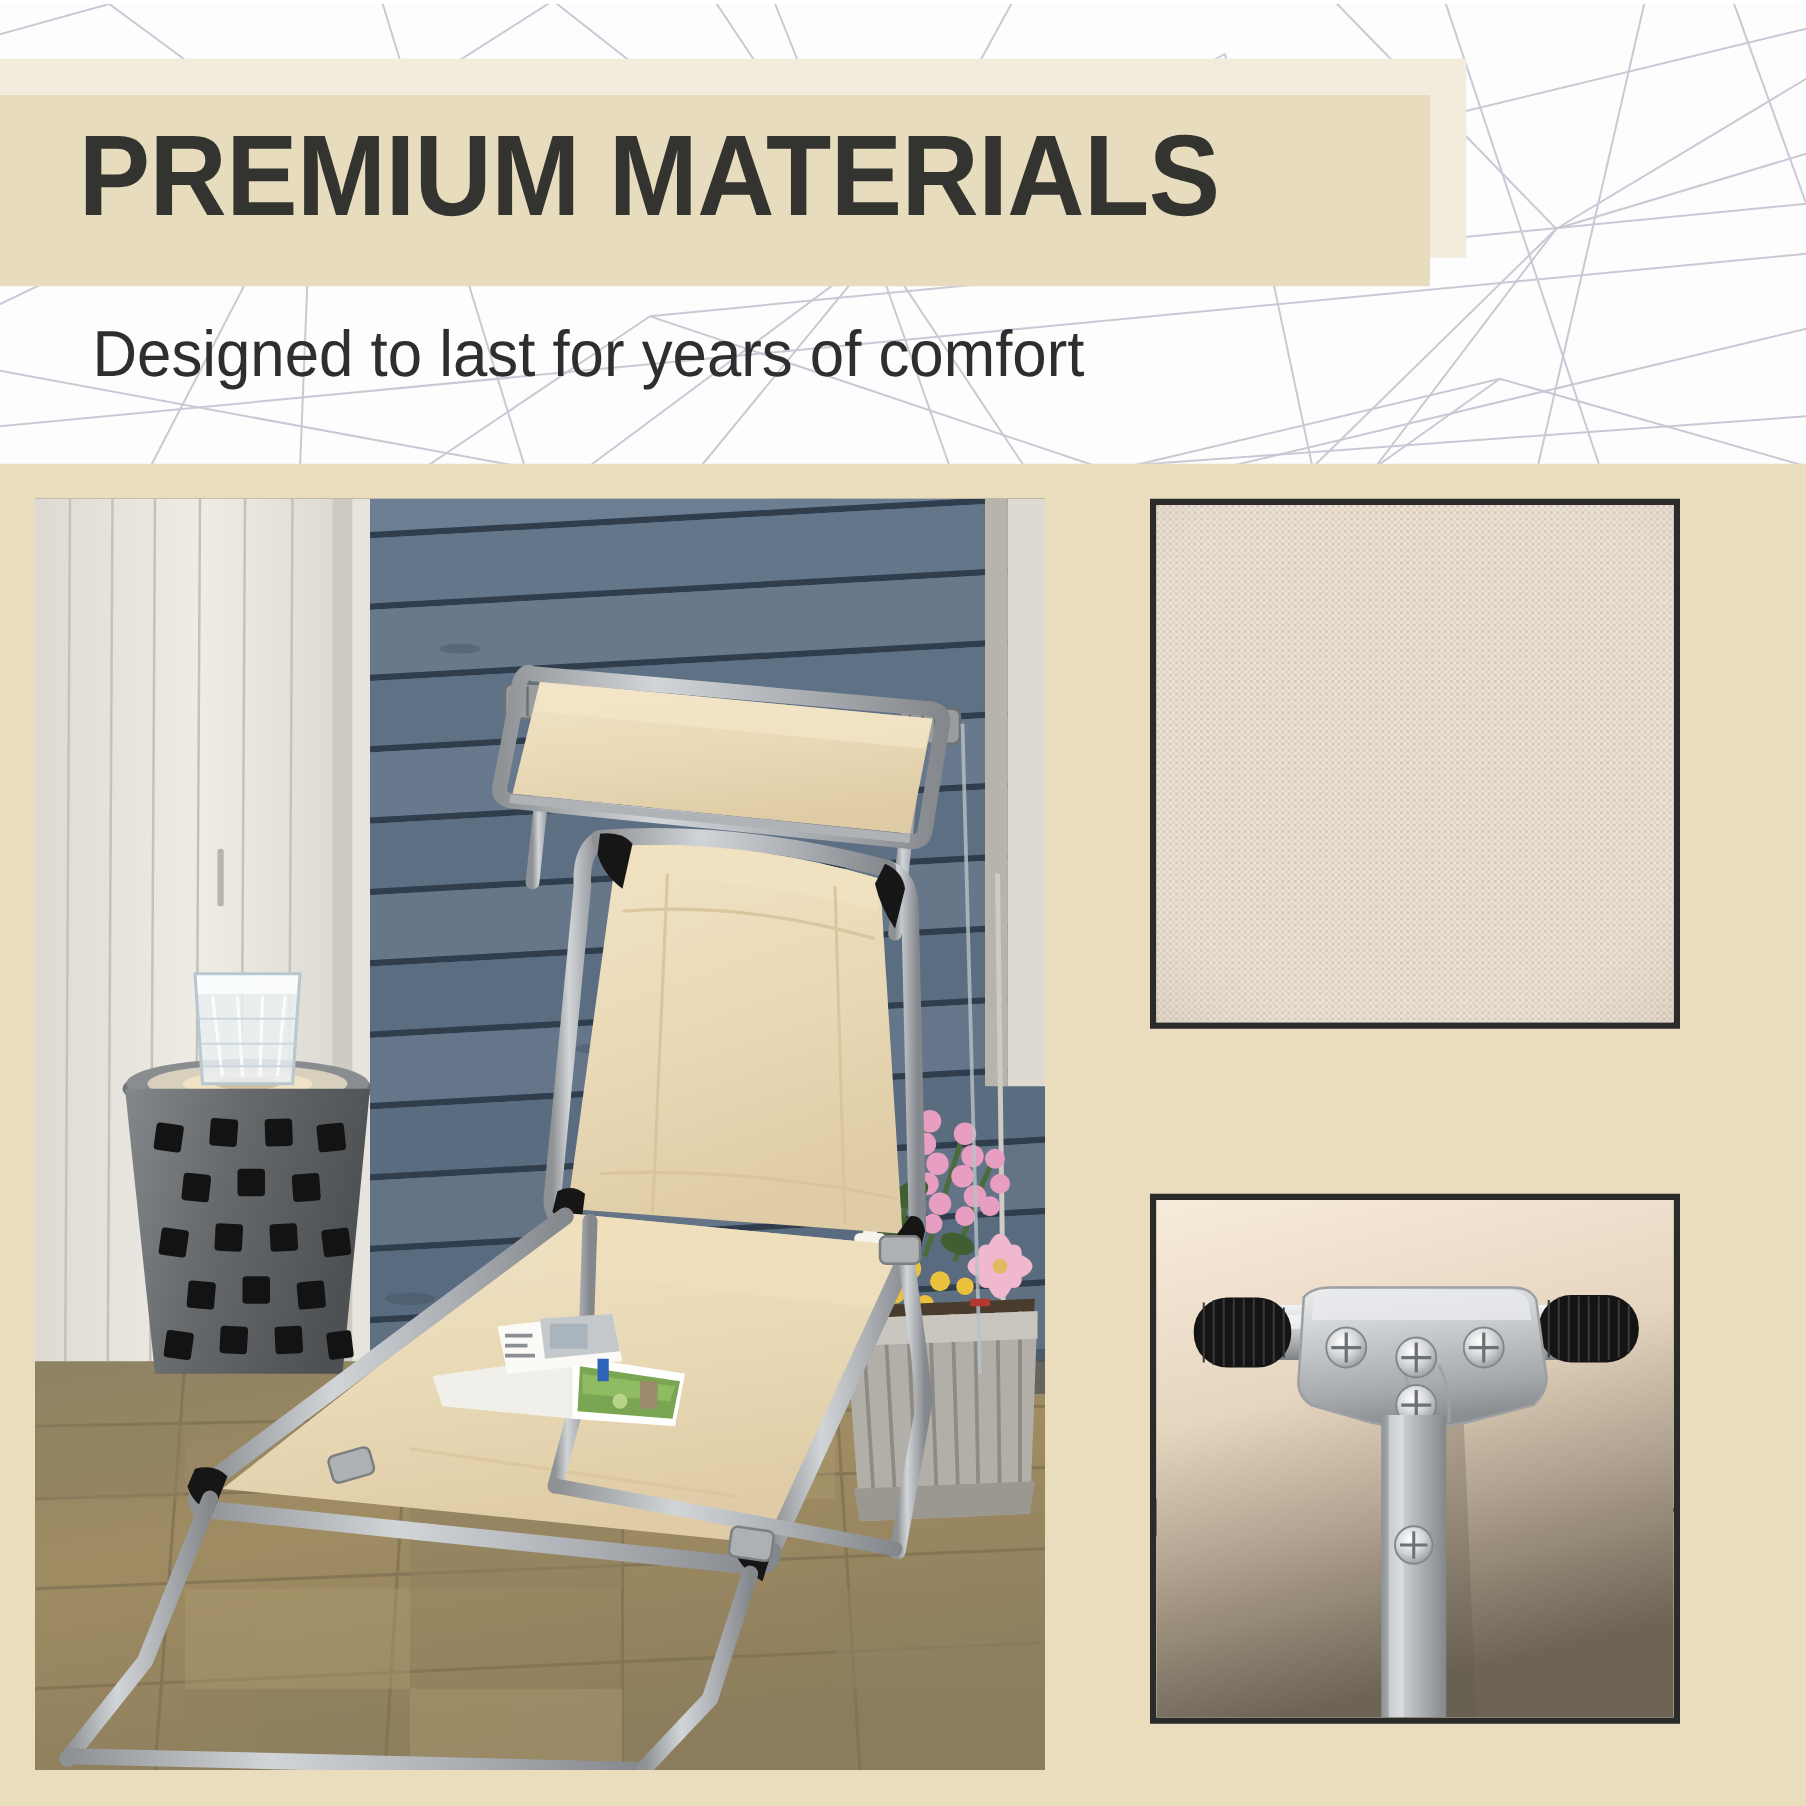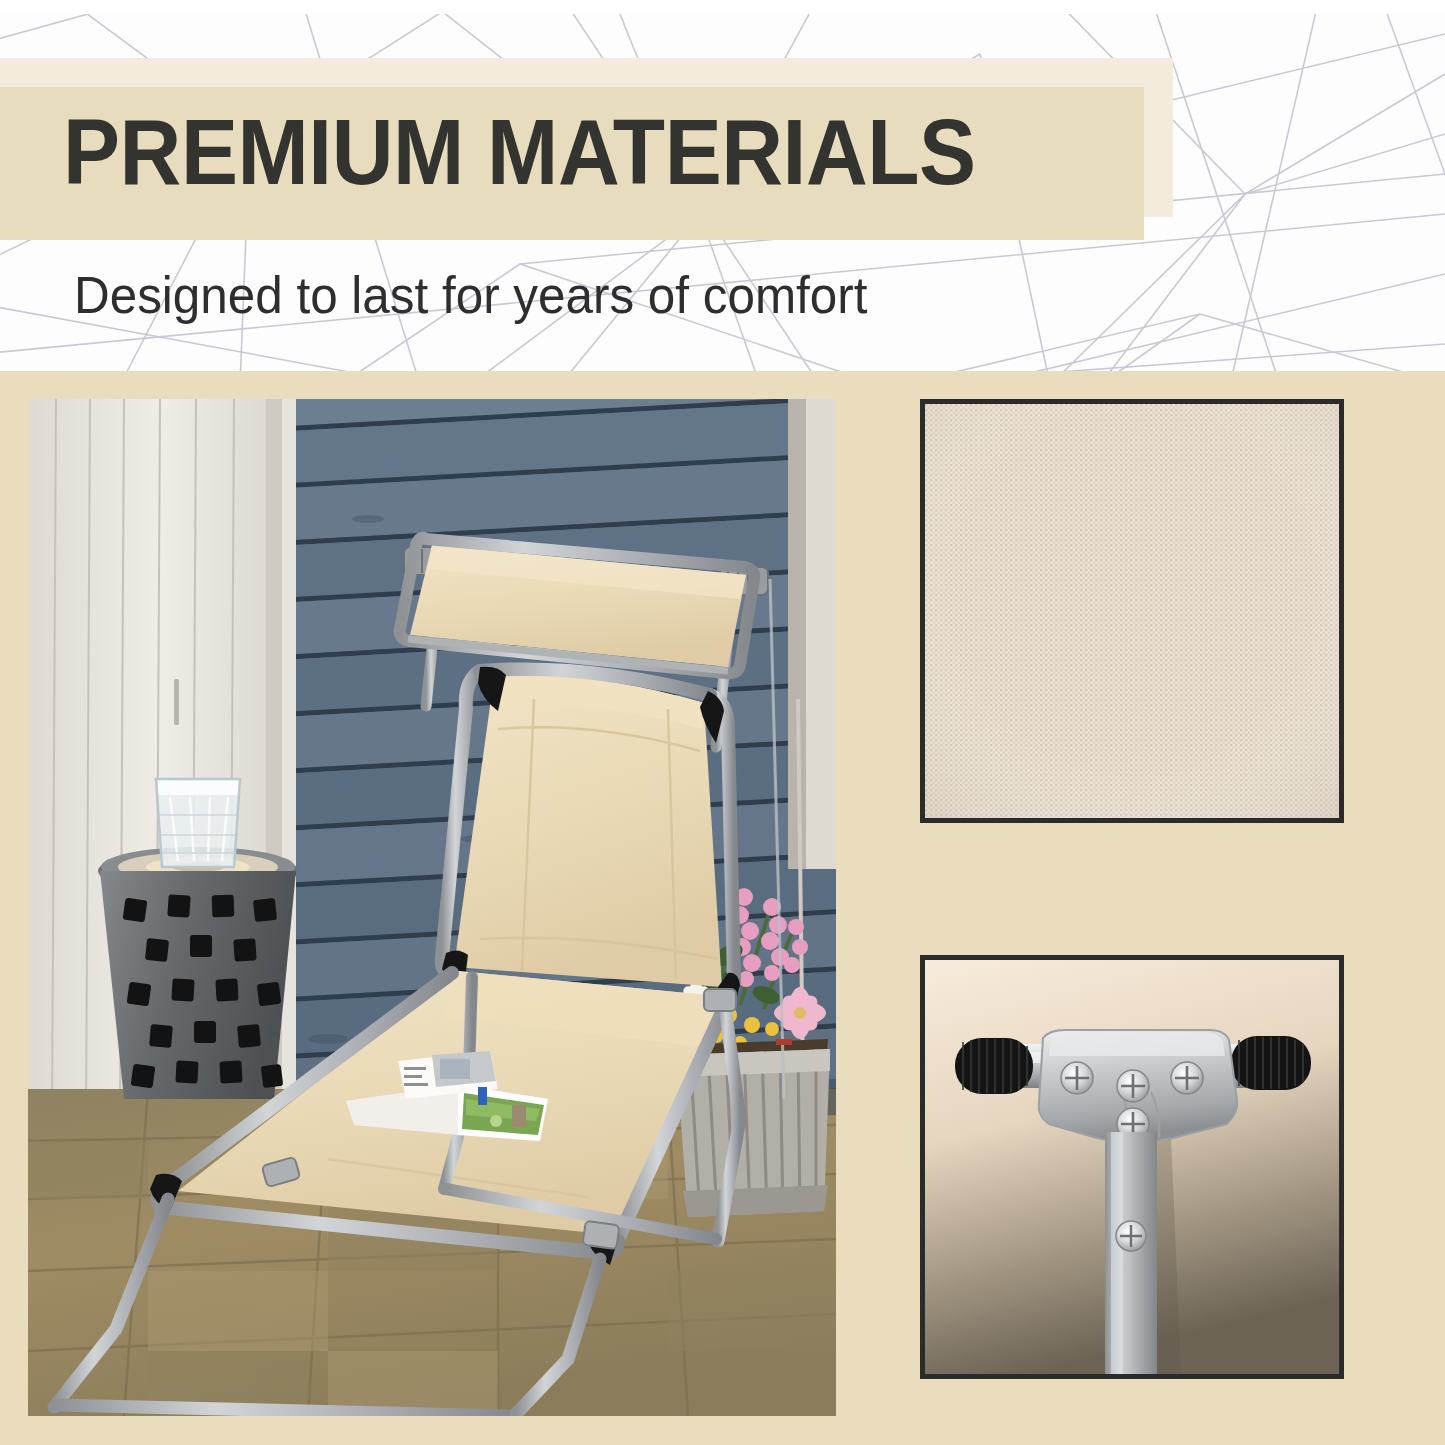--- a/index.html
+++ b/index.html
@@ -6,21 +6,21 @@
   html,body { width:1445px; height:1445px; }
   body {
     font-family:"Liberation Sans", sans-serif;
     background:#ffffff;
     overflow:hidden;
     position:relative;
   }
 
   
   #header {
-    position:absolute; left:0; top:14px; width:1445px; height:371px;
+    position:absolute; left:0; top:3px; width:1445px; height:371px;
     background:#fdfdfd; overflow:hidden;
   }
   #poly-bg { position:absolute; left:0; top:0; width:1445px; height:371px; }
 
   .band-light {
     position:absolute; left:0; top:44px; width:1173px; height:159px;
     background:#f3ecdd;
   }
   .band-dark {
     position:absolute; left:0; top:73px; width:1144px; height:153px;

